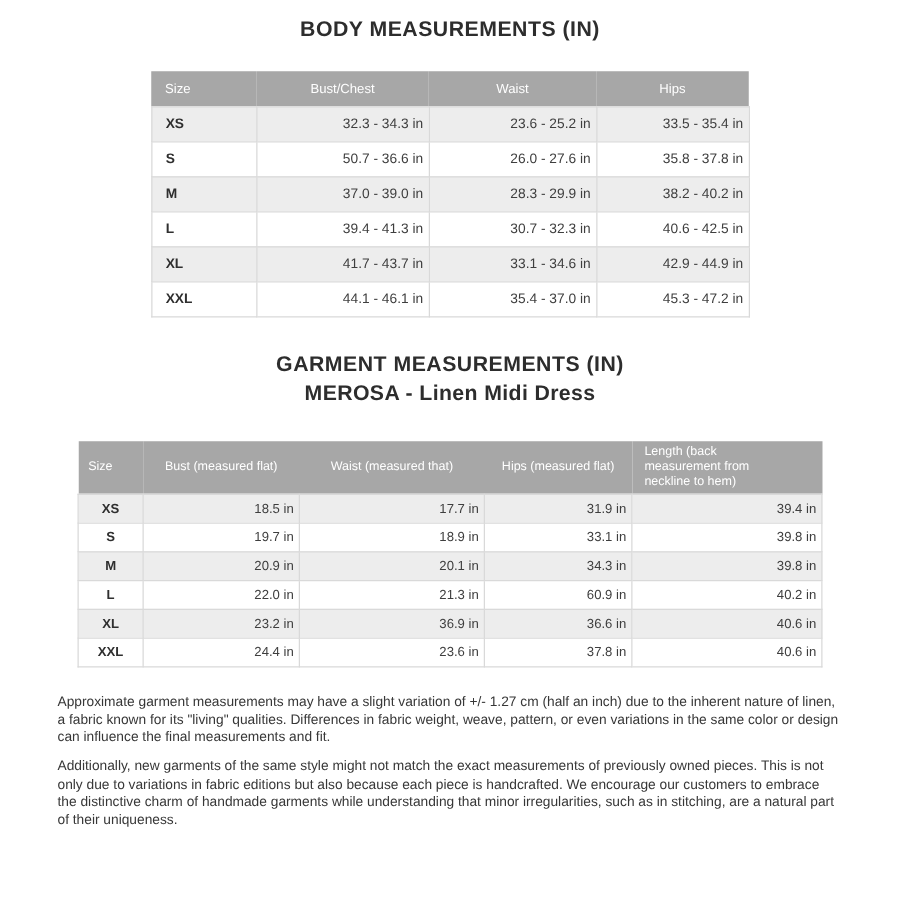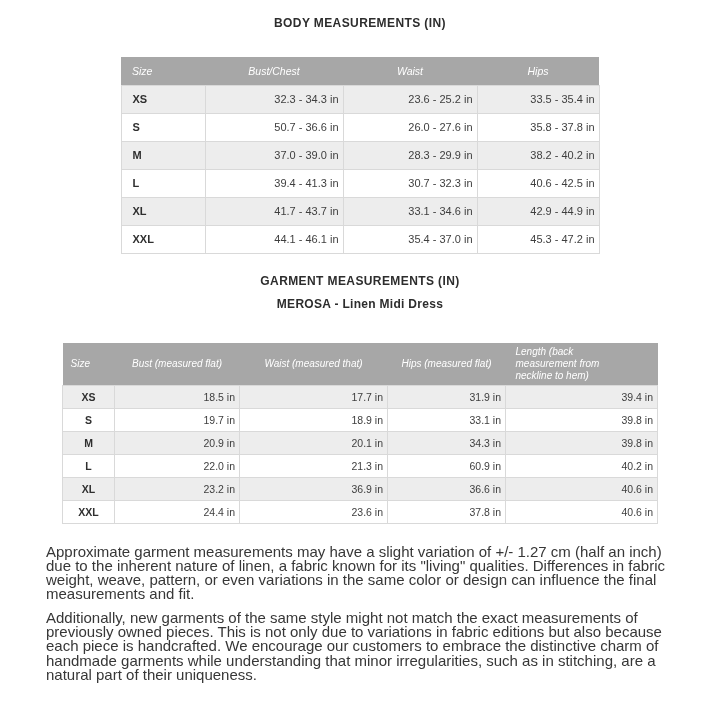--- a/index.html
+++ b/index.html
@@ -13,47 +13,46 @@
     position: relative;
     width: 720px;
     height: 720px;
     background: #ffffff;
     overflow: hidden;
   }
   .title {
     text-align: center;
     font-weight: bold;
     color: #2d2d2d;
-    font-size: 12px;
+    font-size: 17px;
     letter-spacing: 0.4px;
     line-height: 13px;
   }
   #title-body { padding-top: 17px; }
-  #title-garment { margin-top: 21px; }
+  #title-garment { margin-top: 31px; }
   #subtitle-product { margin-top: 10px; letter-spacing: 0.3px; }
 
   table {
     border-collapse: collapse;
     table-layout: fixed;
     margin-left: auto;
     margin-right: auto;
   }
   #body-table   { width: 478px; margin-top: 27px; }
   #garment-table{ width: 595px; margin-top: 32px; }
 
   th {
     background: #a7a7a7;
     color: #ffffff;
     font-weight: normal;
     font-size: 10.5px;
     text-align: center;
     vertical-align: middle;
     padding: 3px 4px;
     border: none;
-    font-style: italic;
   }
   #body-table th { height: 28px; }
   #garment-table th { height: 41px; line-height: 12px; font-size: 10px; }
   #body-table th:first-child,
   #garment-table th:first-child { text-align: left; padding-left: 11px; }
   #garment-table th:first-child { padding-left: 8px; }
   #garment-table th:last-child { text-align: left; padding-left: 10px; }
   #garment-table th:last-child span { display: inline-block; max-width: 100px; text-align: left; }
 
   td {
@@ -67,21 +66,21 @@
   tbody tr:nth-child(odd) td { background: #ededed; }
   tbody tr:nth-child(even) td { background: #ffffff; }
 
   td.size-cell { font-weight: bold; color: #2f2f2f; margin-left: 48px; }
   #body-table td.size-cell { text-align: left; padding-left: 11px; }
   #garment-table td.size-cell { text-align: center; }
 
   .note {
     width: 626px;
     margin: 0 0 0 46px;
-    font-size: 15px;
+    font-size: 11px;
     line-height: 14.3px;
     color: #373737;
   }
   #note-variation { margin-top: 21px; }
   #note-handmade { margin-top: 9px; }
 </style>
 </head>
 <body>
 
 <div class="page">

